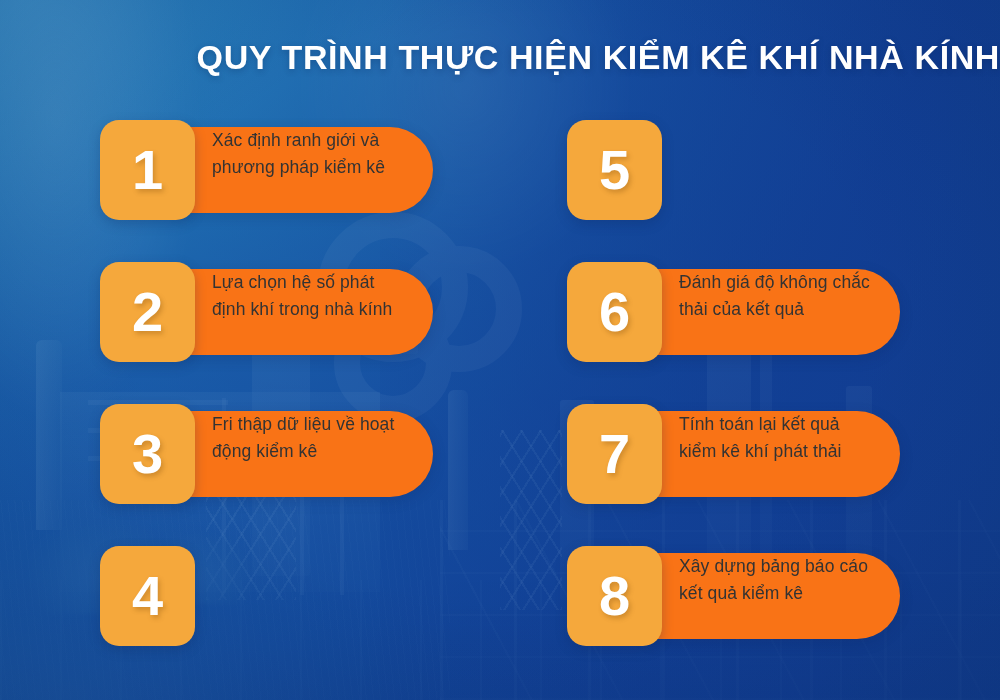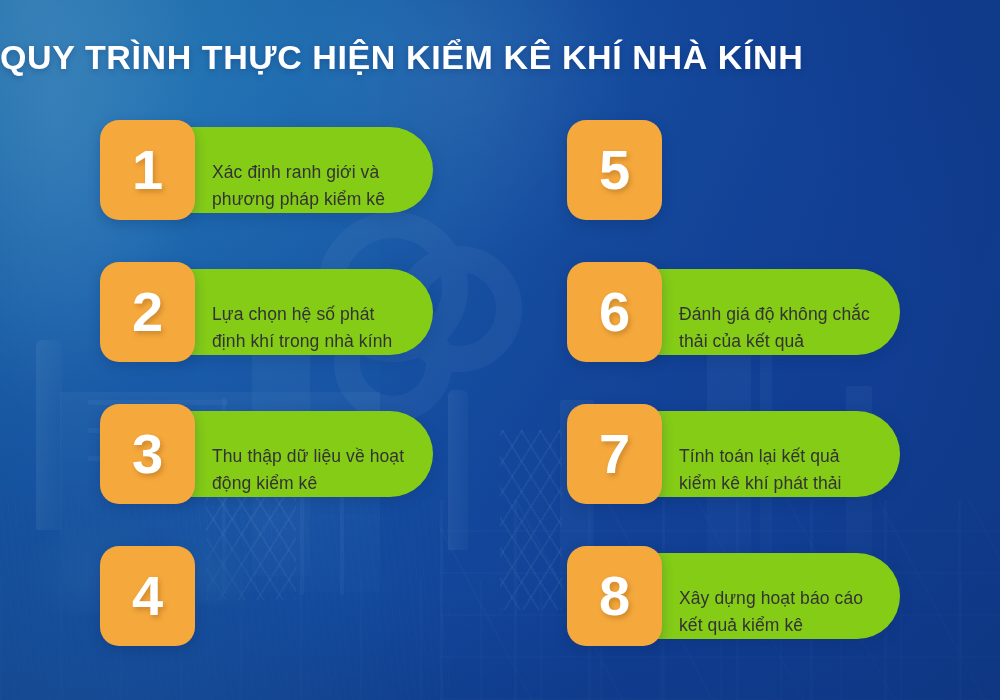--- a/index.html
+++ b/index.html
@@ -138,21 +138,21 @@
   .bg-vignette {
     position:absolute; inset:0;
     background:radial-gradient(ellipse at 50% 45%, rgba(0,0,0,0) 52%, rgba(8,38,96,.22) 100%);
   }
 
   
   .content { position:absolute; inset:0; }
 
   .title {
     position:absolute; top:38px; left:0; width:1000px;
-    text-align:left;
+    text-align:right;
     color:#ffffff;
     font-size:34px;
     font-weight:bold;
     letter-spacing:.6px;
     text-transform:uppercase;
     white-space:nowrap;
     text-shadow:0 2px 6px rgba(6,32,80,.28);
   }
 
   .columns {
@@ -189,24 +189,24 @@
     text-shadow:2px 3px 5px rgba(120,70,10,.30);
     box-shadow:0 4px 12px rgba(10,40,92,.26);
   }
 
   .step-card {
     position:relative;
     z-index:1;
     margin-left:-18px;
     flex:1 1 auto;
     height:86px;
-    background:#84cc16;
+    background:#f97316;
     border-radius:10px 46px 46px 10px;
     display:flex;
-    align-items:flex-end;
+    align-items:flex-start;
     padding-left:35px;
     padding-right:22px;
     box-shadow:0 4px 14px rgba(8,36,88,.20);
   }
 
   .step-text {
     color:#333333;
     font-size:17.5px;
     line-height:1.55;
     letter-spacing:.1px;
@@ -275,21 +275,21 @@
         <div class="step">
           <div class="step-num">2</div>
           <div class="step-card">
             <span class="step-text">Lựa chọn hệ số phát định khí trong nhà kính</span>
           </div>
         </div>
 
         <div class="step">
           <div class="step-num">3</div>
           <div class="step-card">
-            <span class="step-text">Thu thập dữ liệu về hoạt động kiểm kê</span>
+            <span class="step-text">Fri thập dữ liệu về hoạt động kiểm kê</span>
           </div>
         </div>
 
         <div class="step">
           <div class="step-num">4</div>
         </div>
 
       </div>
 
       <div class="column">
@@ -308,21 +308,21 @@
         <div class="step">
           <div class="step-num">7</div>
           <div class="step-card">
             <span class="step-text">Tính toán lại kết quả kiểm kê khí phát thải</span>
           </div>
         </div>
 
         <div class="step">
           <div class="step-num">8</div>
           <div class="step-card">
-            <span class="step-text">Xây dựng hoạt báo cáo kết quả kiểm kê</span>
+            <span class="step-text">Xây dựng bảng báo cáo kết quả kiểm kê</span>
           </div>
         </div>
 
       </div>
 
     </div>
   </div>
 </div>
 
 </body></html>

